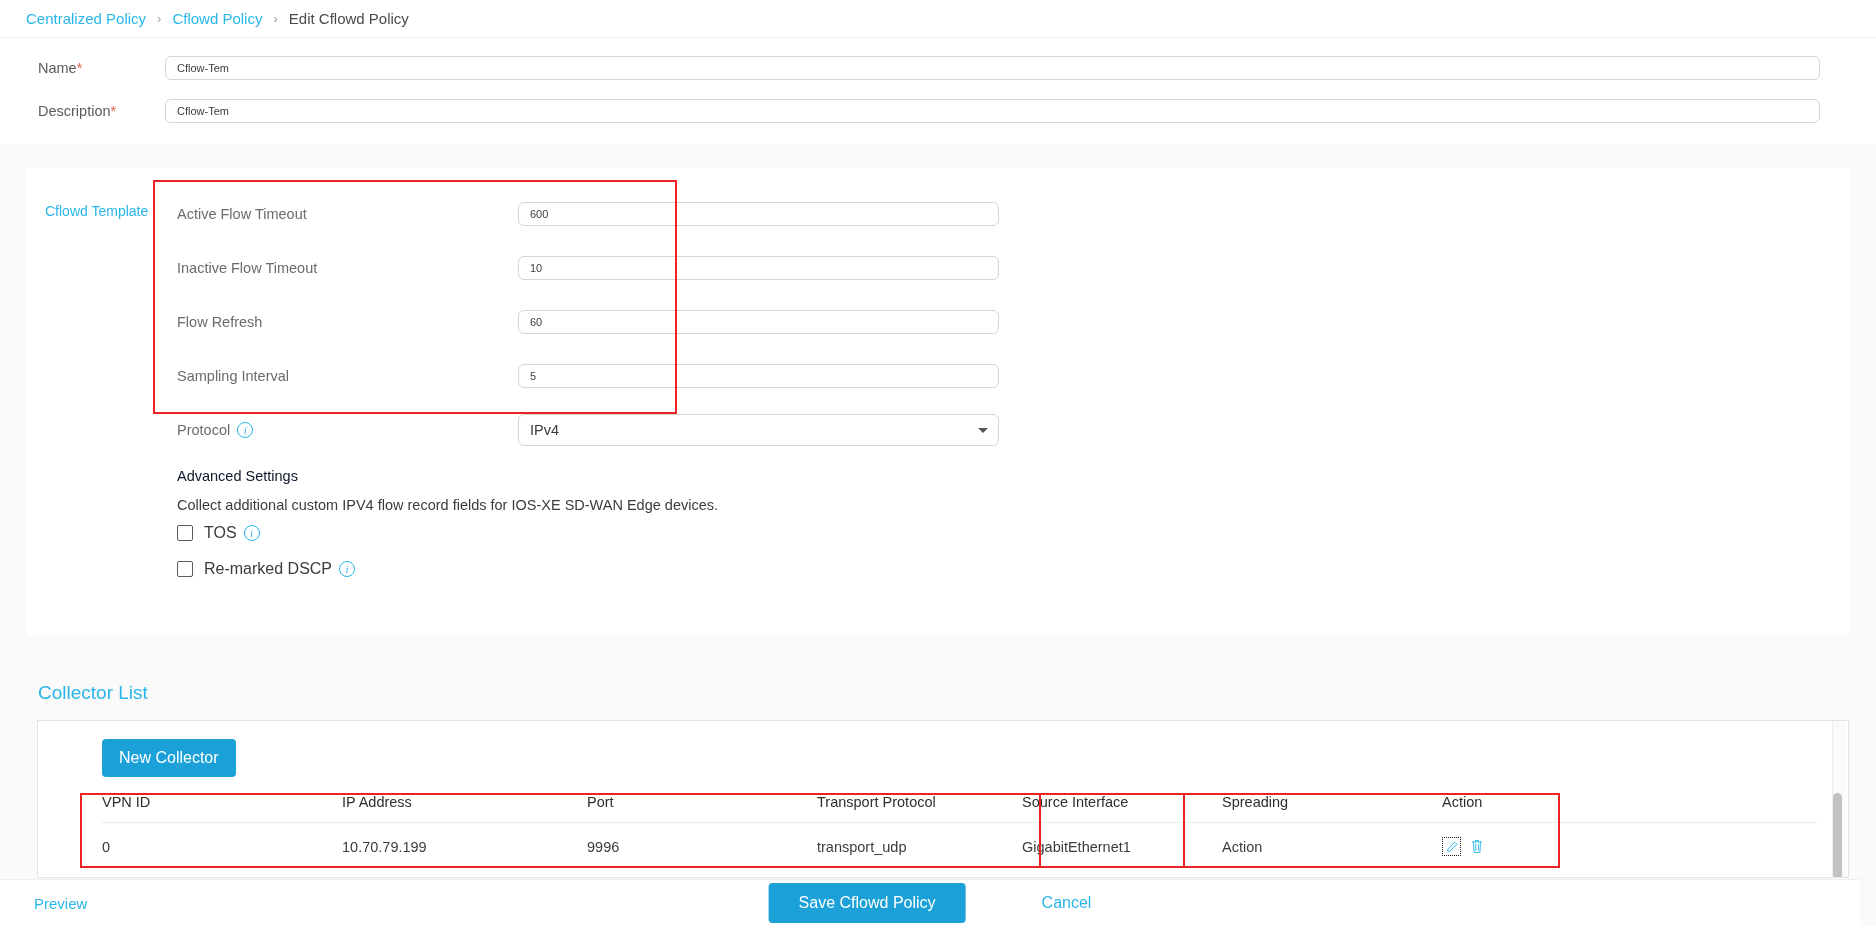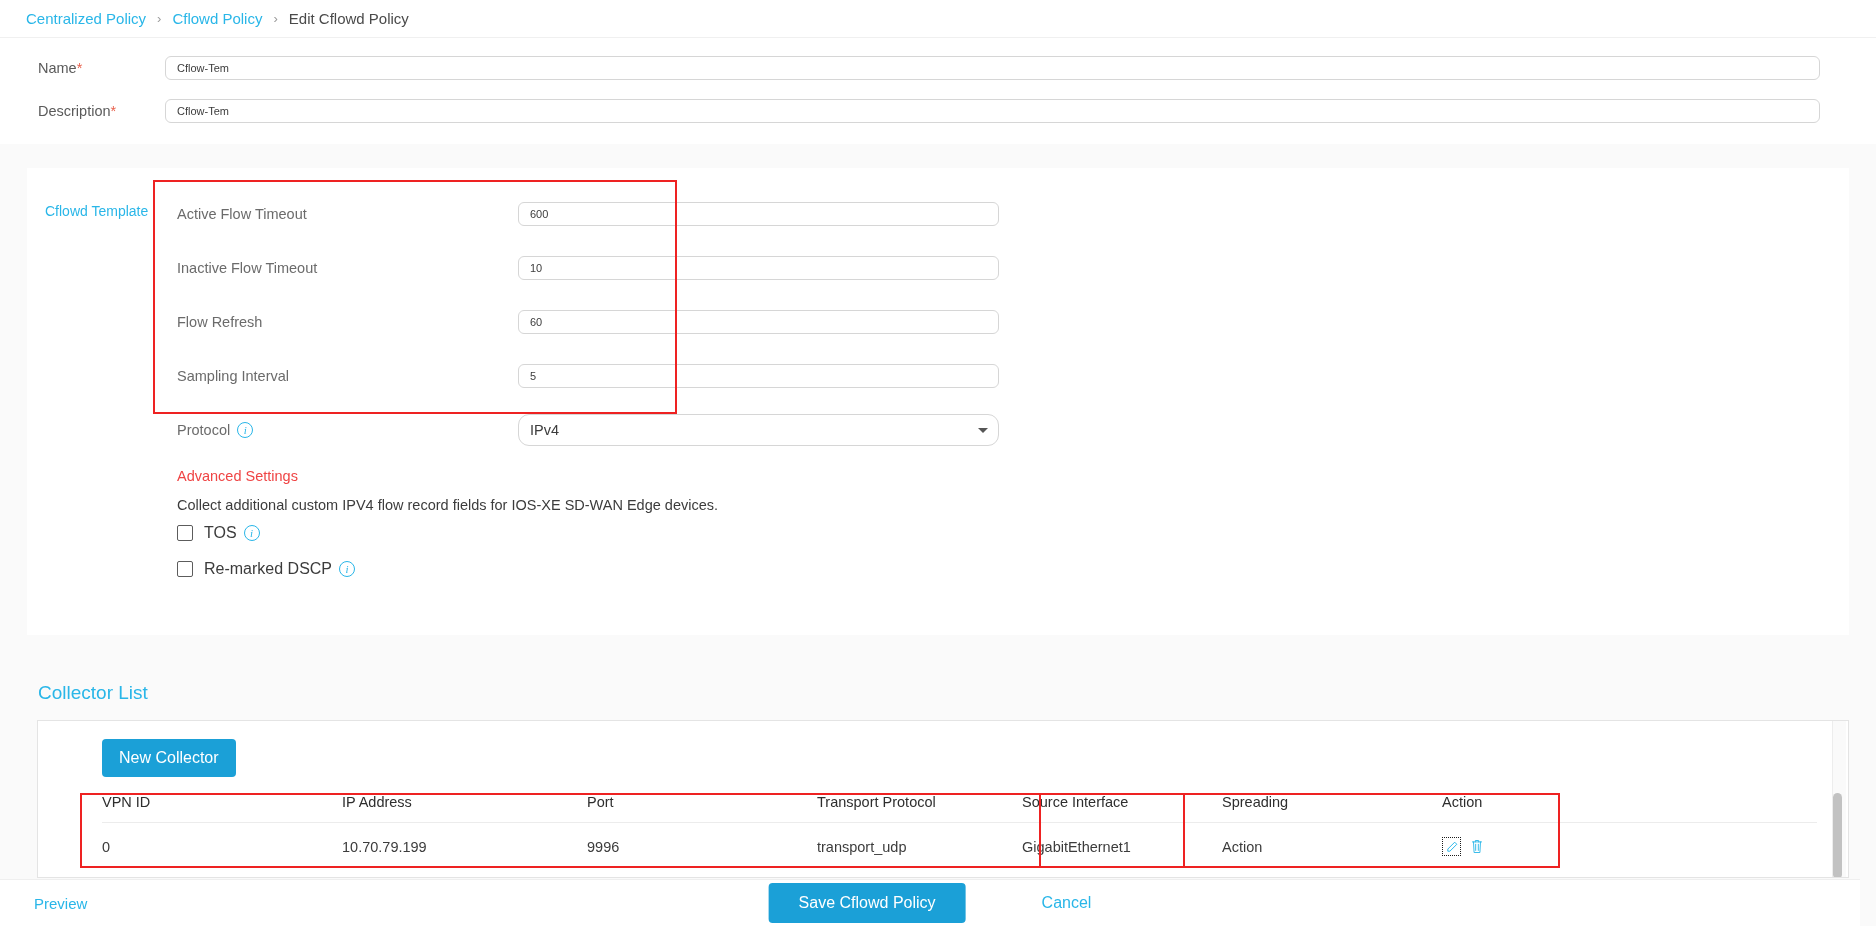--- a/index.html
+++ b/index.html
@@ -110,21 +110,21 @@
   .select-wrap{ position:relative; width:481px; }
   .select-wrap select{
     width:100%;
     height:32px;
     border:1px solid #d6d6d6;
     background:#fff;
     font-size:14.5px;
     color:#3c3c3c;
     padding:0 28px 0 11px;
     font-family:"Liberation Sans", sans-serif;
-    border-radius:11px;
+    border-radius:6px;
     -webkit-appearance:none;
     appearance:none;
     outline:none;
   }
   .caret{
     position:absolute;
     right:11px; top:50%;
     margin-top:-2px;
     width:0;height:0;
     border-left:5px solid transparent;
@@ -139,21 +139,21 @@
     border:2px solid #ee2222;
     left:-24px;
     top:-18px;
     width:524px;
     height:234px;
     pointer-events:none;
   }
 
   .adv-title{
     font-size:14.5px;
-    color:#ef4444;
+    color:#0f172a;
     margin-top:4px;
     margin-bottom:13px;
   }
   .adv-desc{
     font-size:14.5px;
     color:#3c3c3c;
     margin-bottom:6px;
   }
   .cbrow{
     display:flex; align-items:center;

